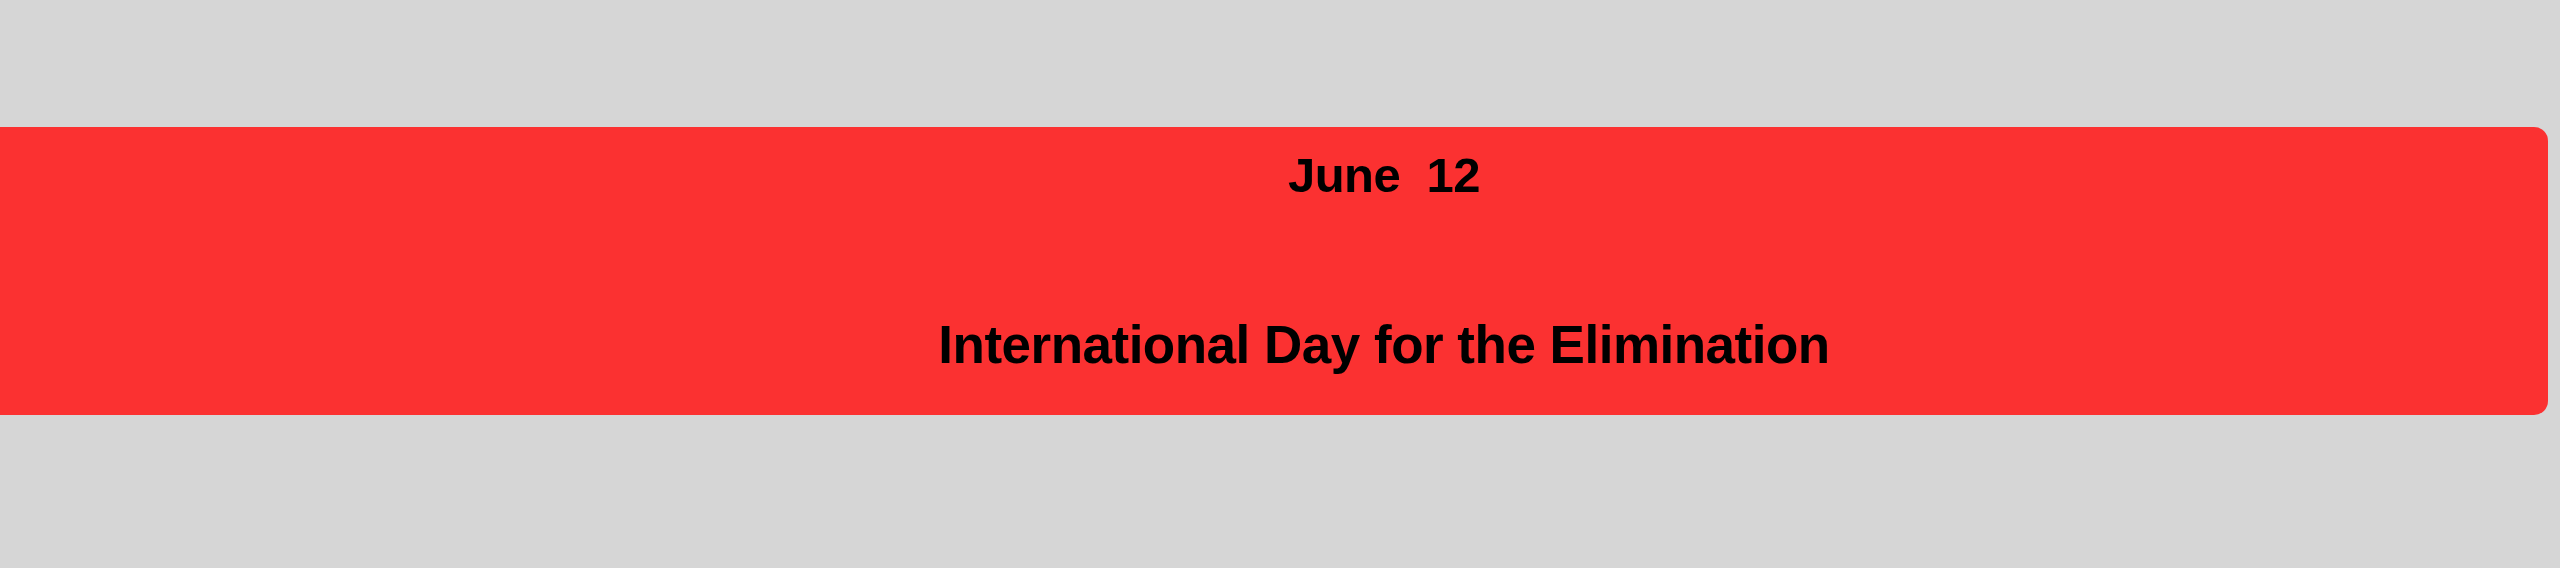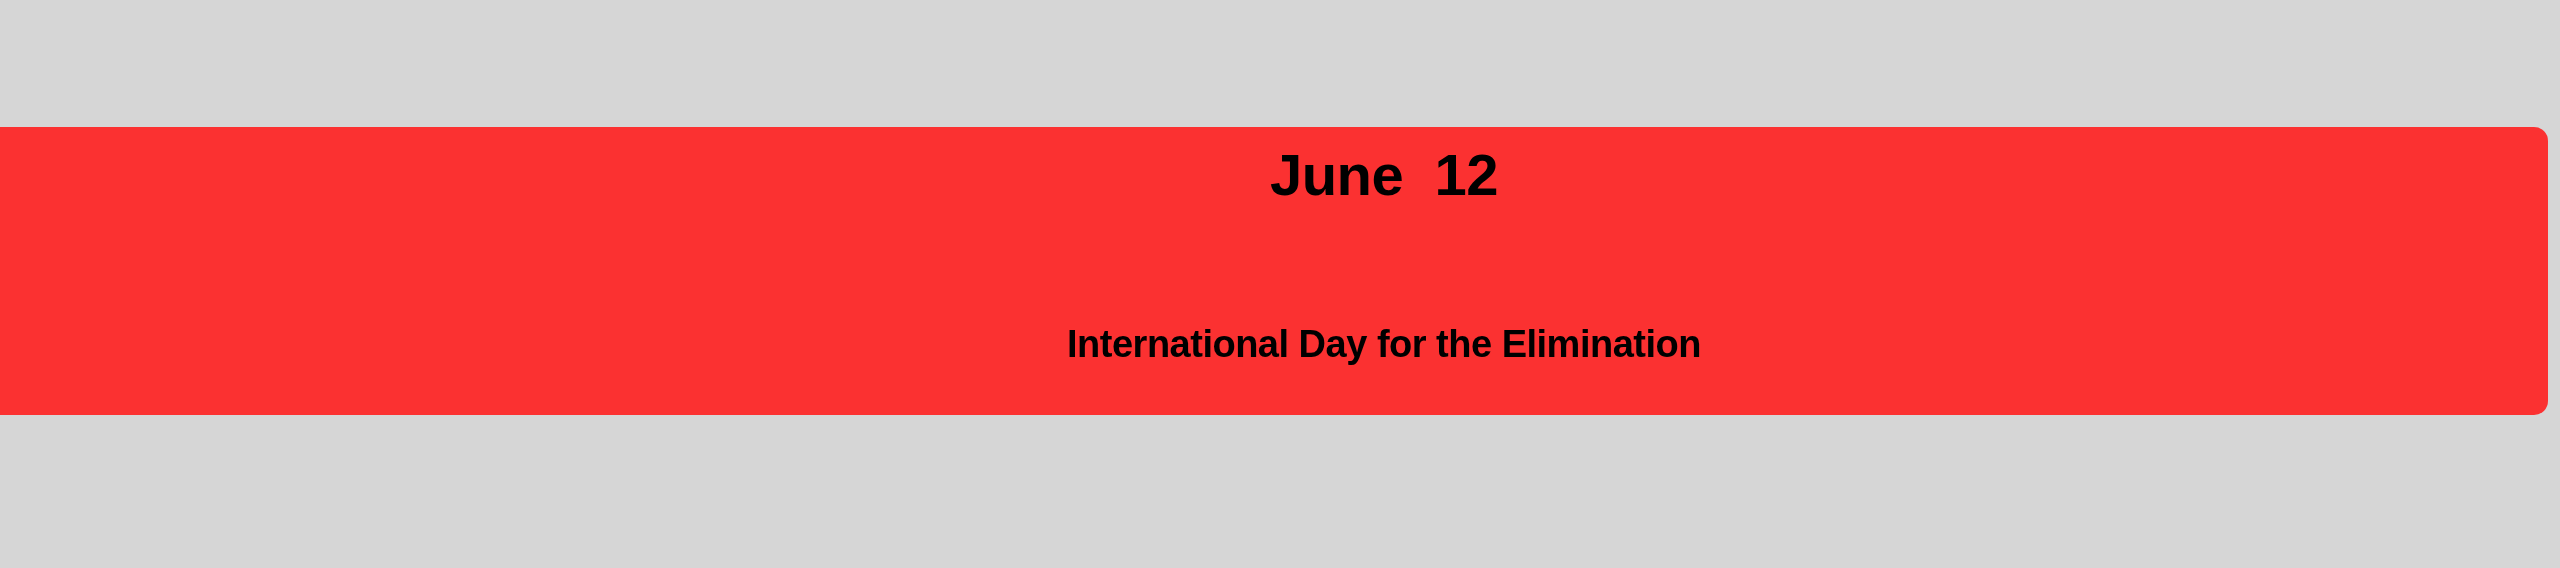--- a/index.html
+++ b/index.html
@@ -44,26 +44,26 @@
     left: 130px;              
     text-align: center;
     color: #000000;
     font-weight: 700;
     letter-spacing: -0.5px;
     white-space: pre;
     -webkit-font-smoothing: antialiased;
   }
 
   .line-date {
-    font-size: 58px;
+    font-size: 49px;
     line-height: 62px;
   }
 
   .line-title {
-    font-size: 38px;
+    font-size: 53px;
     line-height: 73px;
     margin-top: 48px;
   }
 </style>
 </head>
 <body>
 
 <div id="canvas">
 
   <div class="banner">

